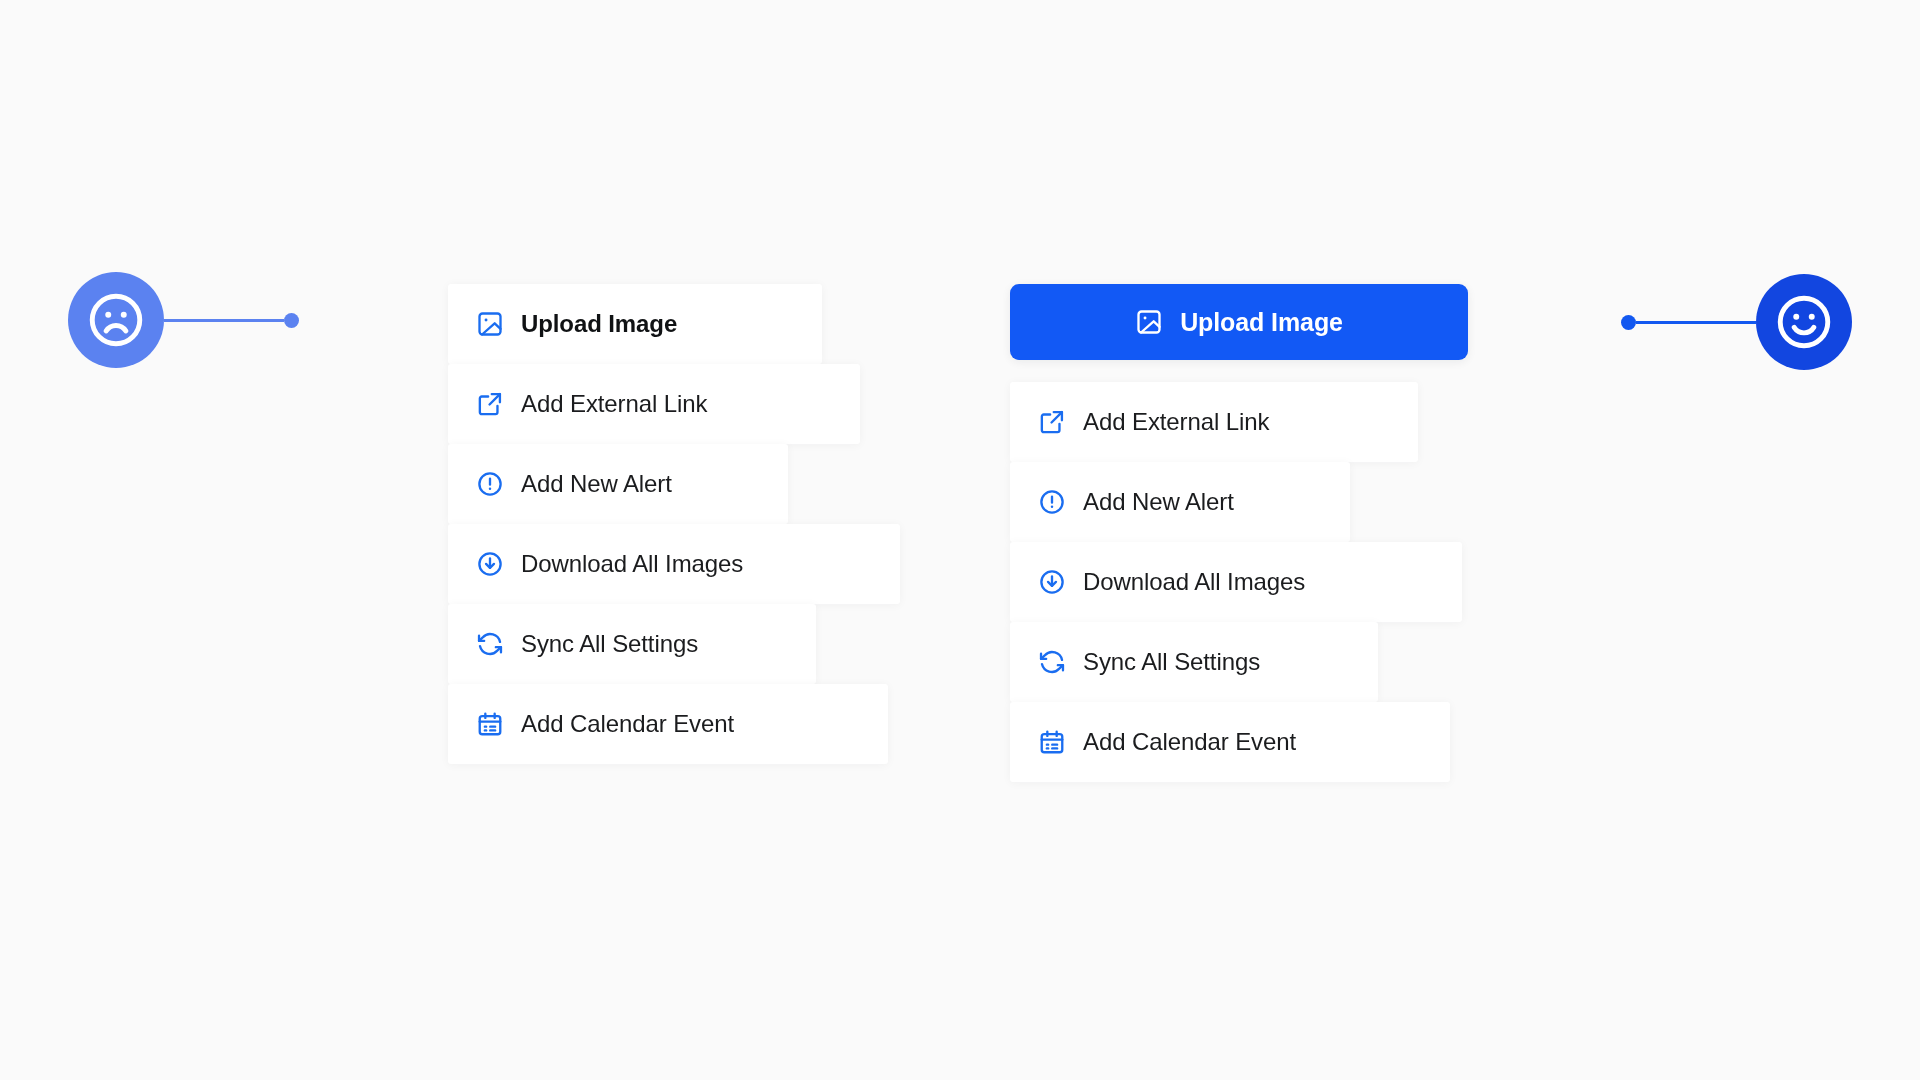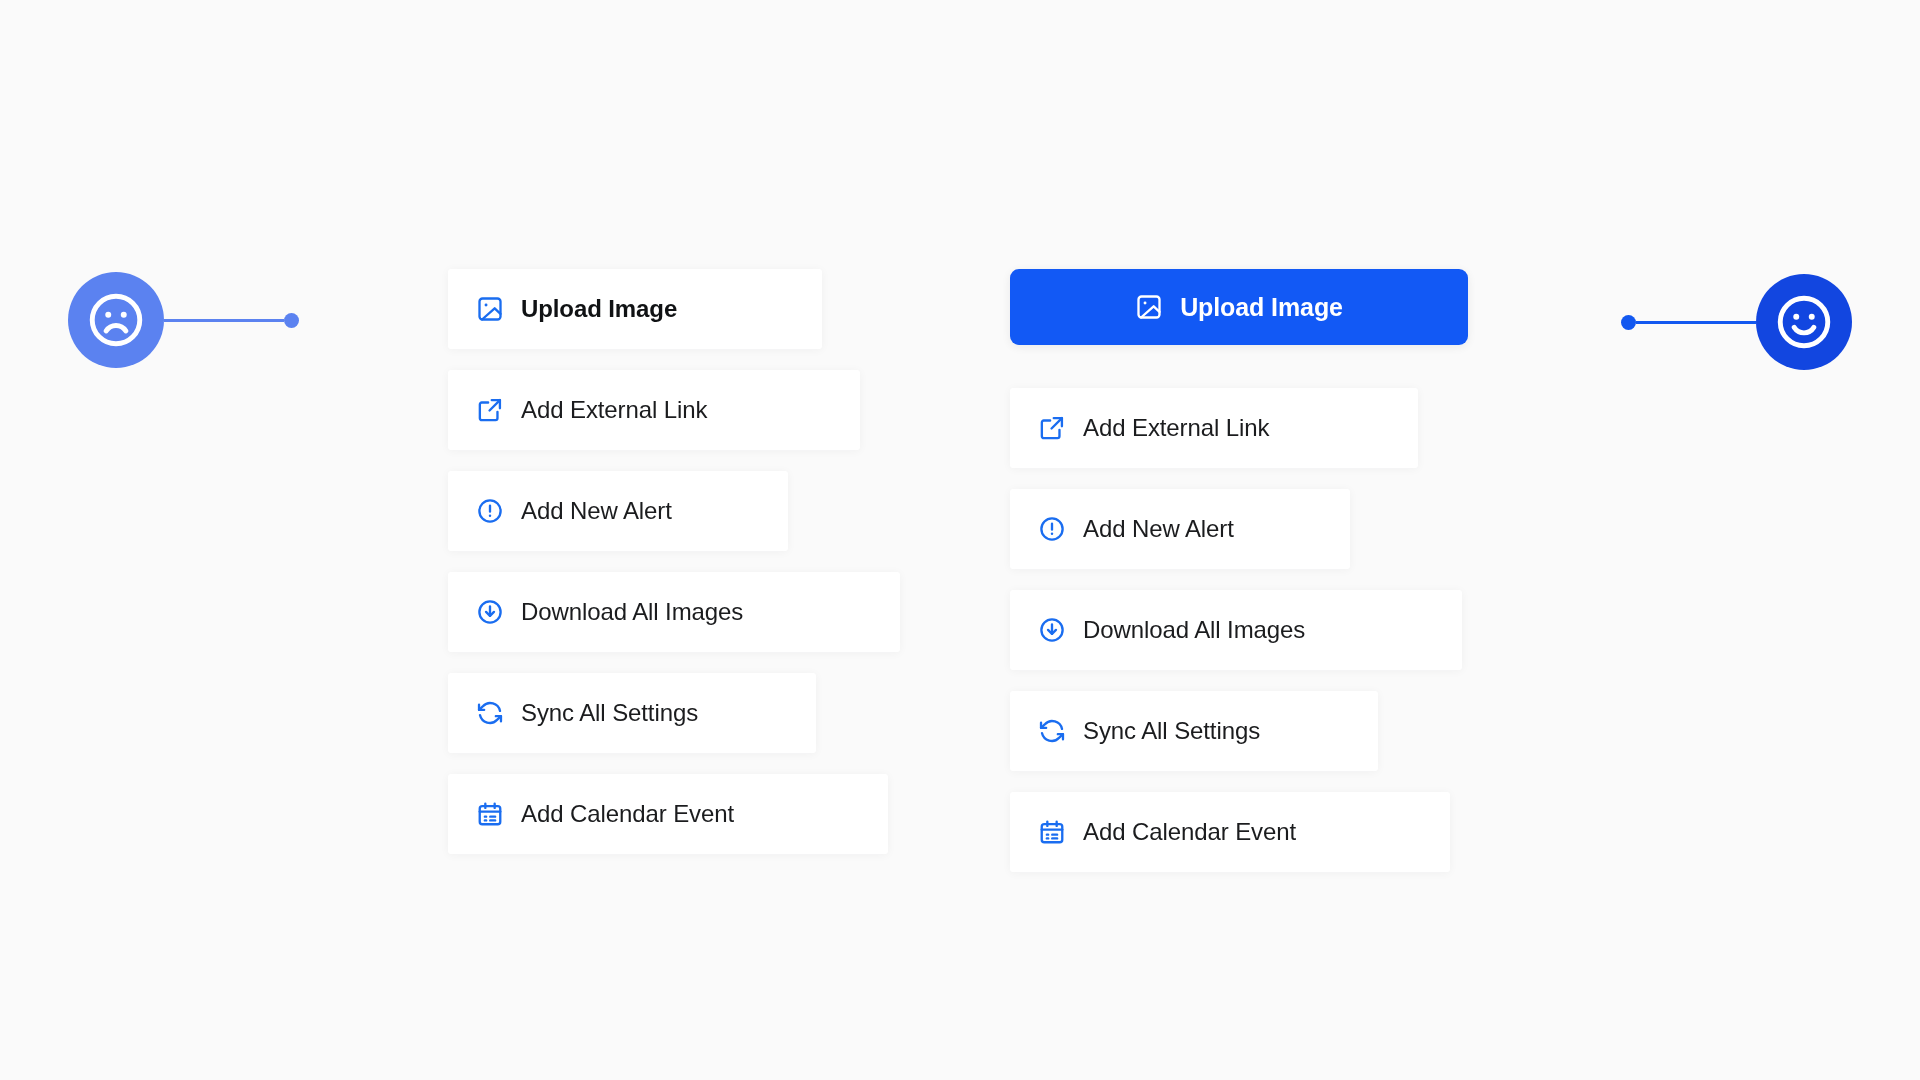--- a/index.html
+++ b/index.html
@@ -55,24 +55,23 @@
     height: 15px;
     border-radius: 50%;
     flex: 0 0 auto;
   }
   #marker-sad   .conn-line, #marker-sad   .conn-dot { background: #5b82f0; }
   #marker-happy .conn-line, #marker-happy .conn-dot { background: #1258f0; }
 
   
   .menu-col {
     position: absolute;
-    top: 269px;
+    top: 284px;
     display: flex;
     flex-direction: column;
-    gap: 21px;
   }
   #menu-left  { left: 448px; }
   #menu-right { left: 1010px; }
 
   .menu-item {
     background: #ffffff;
     border-radius: 3px;
     display: flex;
     align-items: center;
     gap: 17px;

